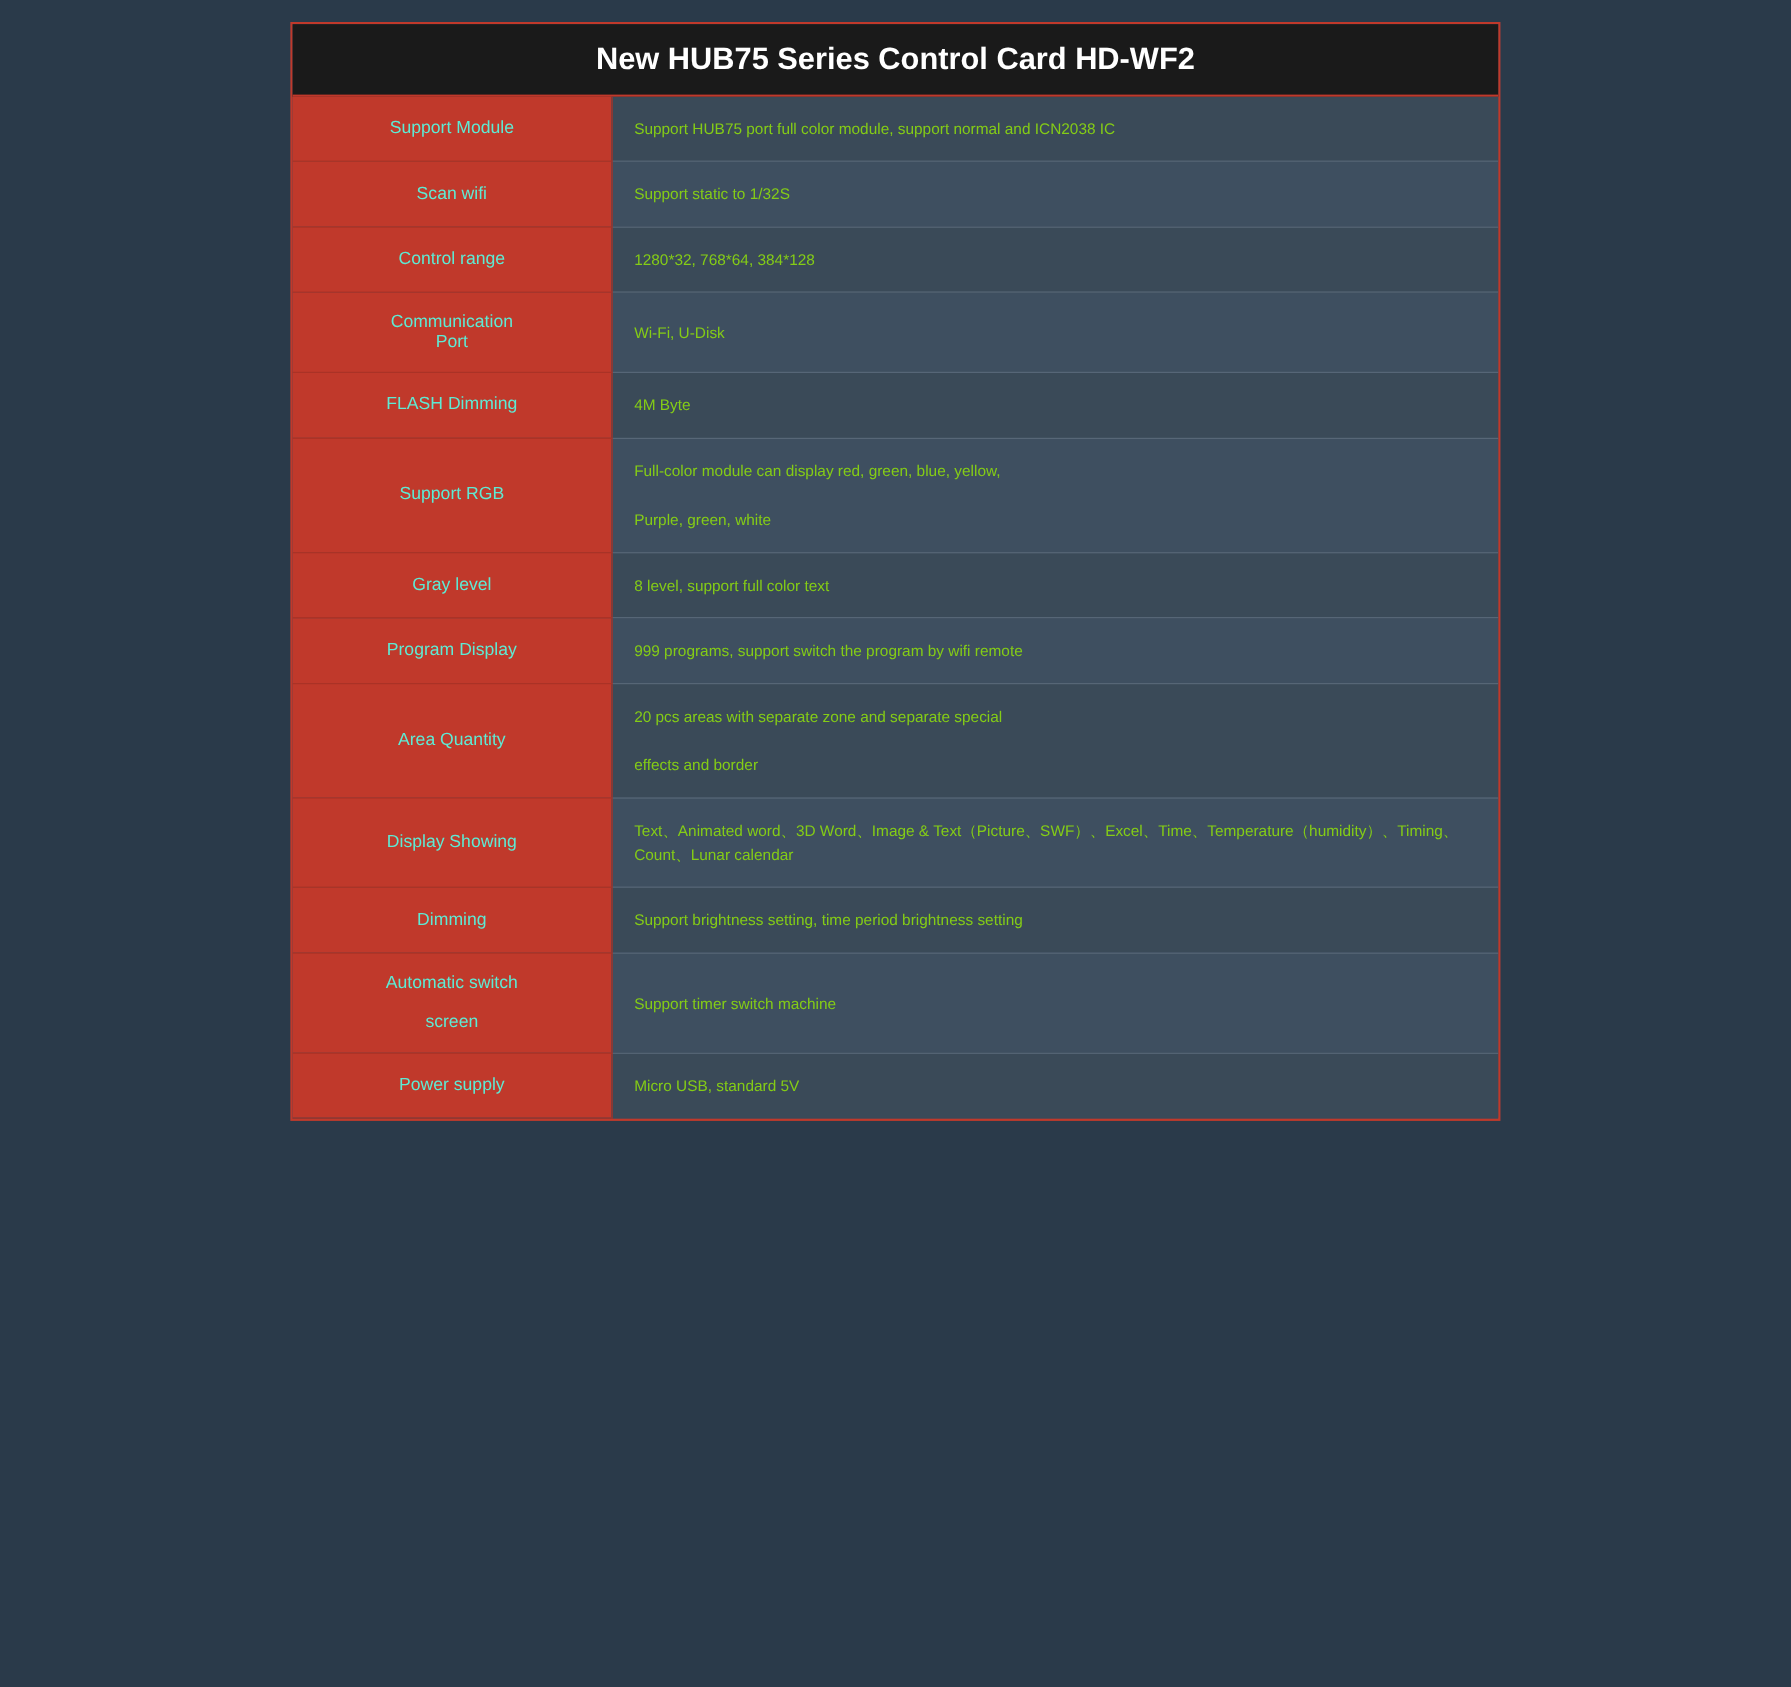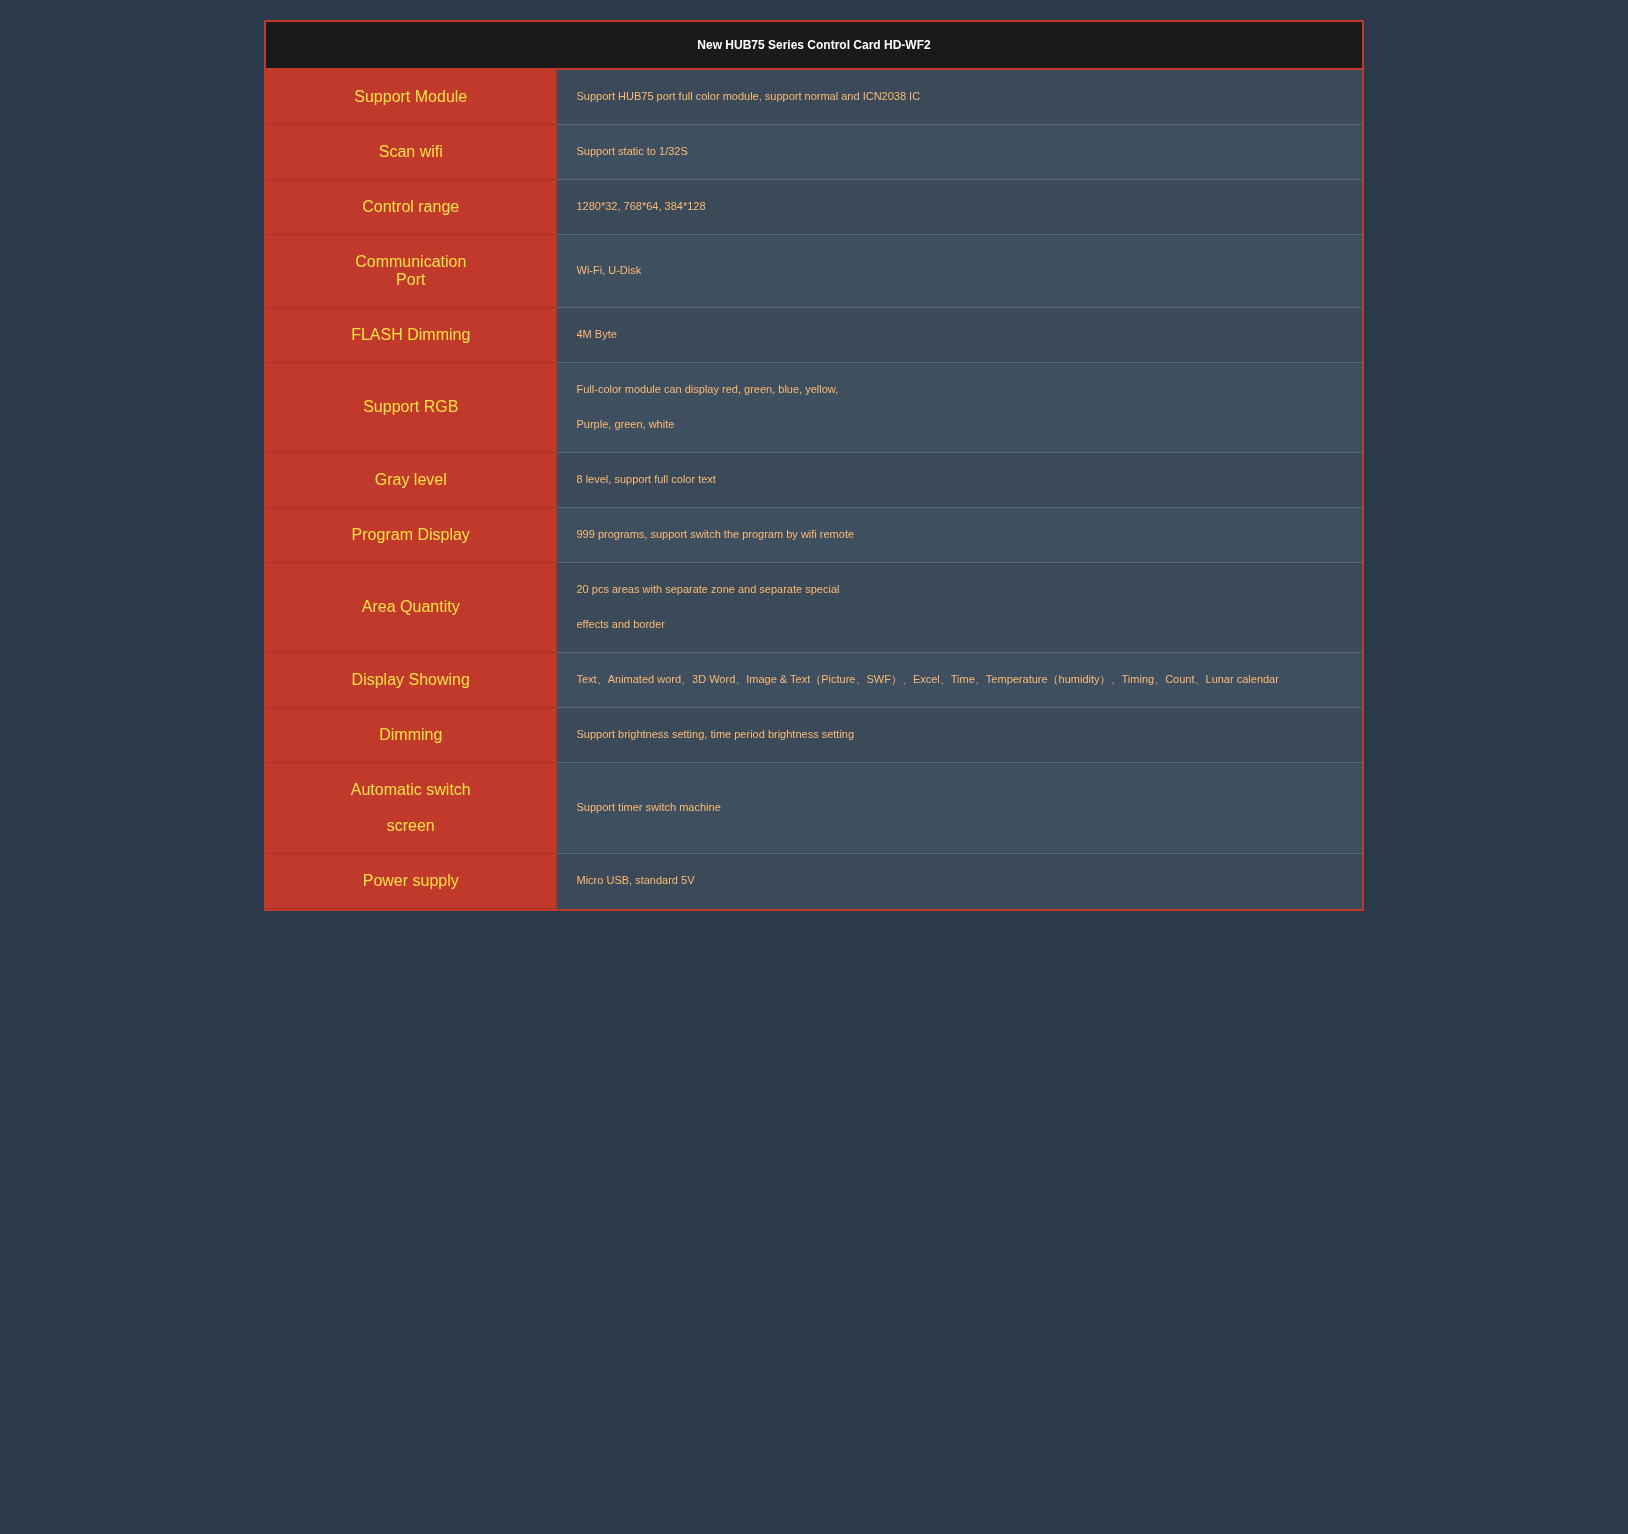--- a/index.html
+++ b/index.html
@@ -15,51 +15,51 @@
     .table-container {
       width: 1100px;
       border: 2px solid #c0392b;
       background: #3a4a5a;
     }
     .table-title {
       background: #1a1a1a;
       color: #fff;
       text-align: center;
       padding: 16px;
-      font-size: 12px;
+      font-size: 28px;
       font-weight: bold;
       border-bottom: 2px solid #c0392b;
     }
     .spec-table {
       width: 100%;
       border-collapse: collapse;
     }
     .spec-table tr {
       border-bottom: 1px solid #5a6a7a;
     }
     .spec-table tr:last-child {
       border-bottom: none;
     }
     .label-cell {
       width: 290px;
       background: #c0392b;
-      color: #fde047;
+      color: #5eead4;
       text-align: center;
       padding: 18px 10px;
       font-size: 16px;
       font-weight: normal;
       vertical-align: middle;
       border-right: 1px solid #a93226;
       border-bottom: 1px solid #a93226;
     }
     .value-cell {
       background: #3d4e5e;
-      color: #fdba74;
+      color: #84cc16;
       padding: 18px 20px;
-      font-size: 11px;
+      font-size: 14px;
       vertical-align: middle;
       line-height: 1.6;
     }
     
     .spec-table tr:nth-child(odd) .value-cell {
       background: #3a4a58;
     }
     .spec-table tr:nth-child(even) .value-cell {
       background: #3e4f60;
     }

